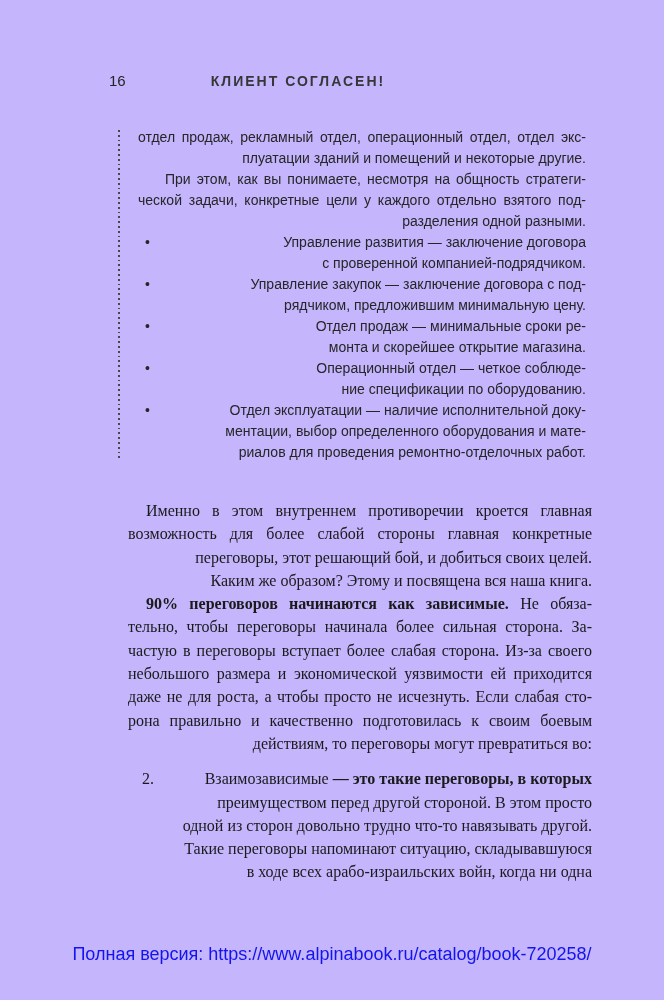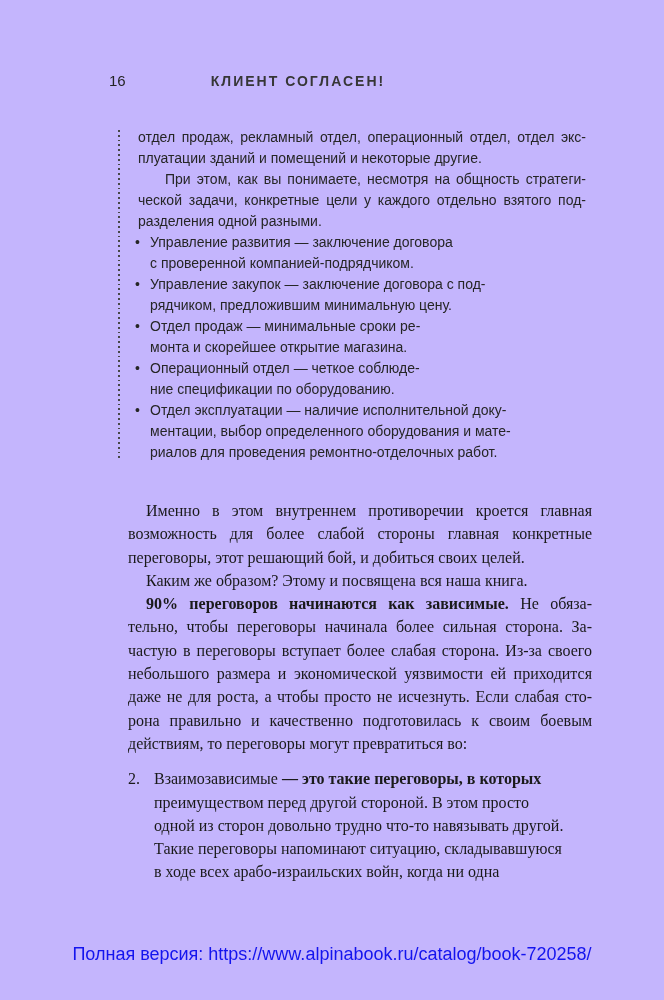--- a/index.html
+++ b/index.html
@@ -23,21 +23,21 @@
     position:absolute; left:118px; top:127px; width:468px;
     font-family:"Liberation Sans", sans-serif; font-size:14px; color:#262626;
     --lh:21px; line-height:var(--lh);
   }
   .quote::before {
     content:""; position:absolute; left:0; top:3px; bottom:2px; width:2px;
     background:repeating-linear-gradient(to bottom,#474747 0 1.8px,transparent 1.8px 4.8px);
   }
   .quote-inner { padding-left:20px; }
   
-  .line { height:var(--lh); overflow:hidden; text-align:left; }
+  .line { height:var(--lh); overflow:hidden; text-align:right; }
   .line.j { text-align:justify; }
   .line.j::after { content:""; display:inline-block; width:100%; height:0; }
   .line.ind { text-indent:27px; }
   .b { font-weight:700; }
   
   .qbullet { display:flex; margin-left:-3px; }
   .qbullet .mark { flex:none; width:15px; }
   .qbullet .btxt { flex:1; min-width:0; }
   
   .bodycopy {

